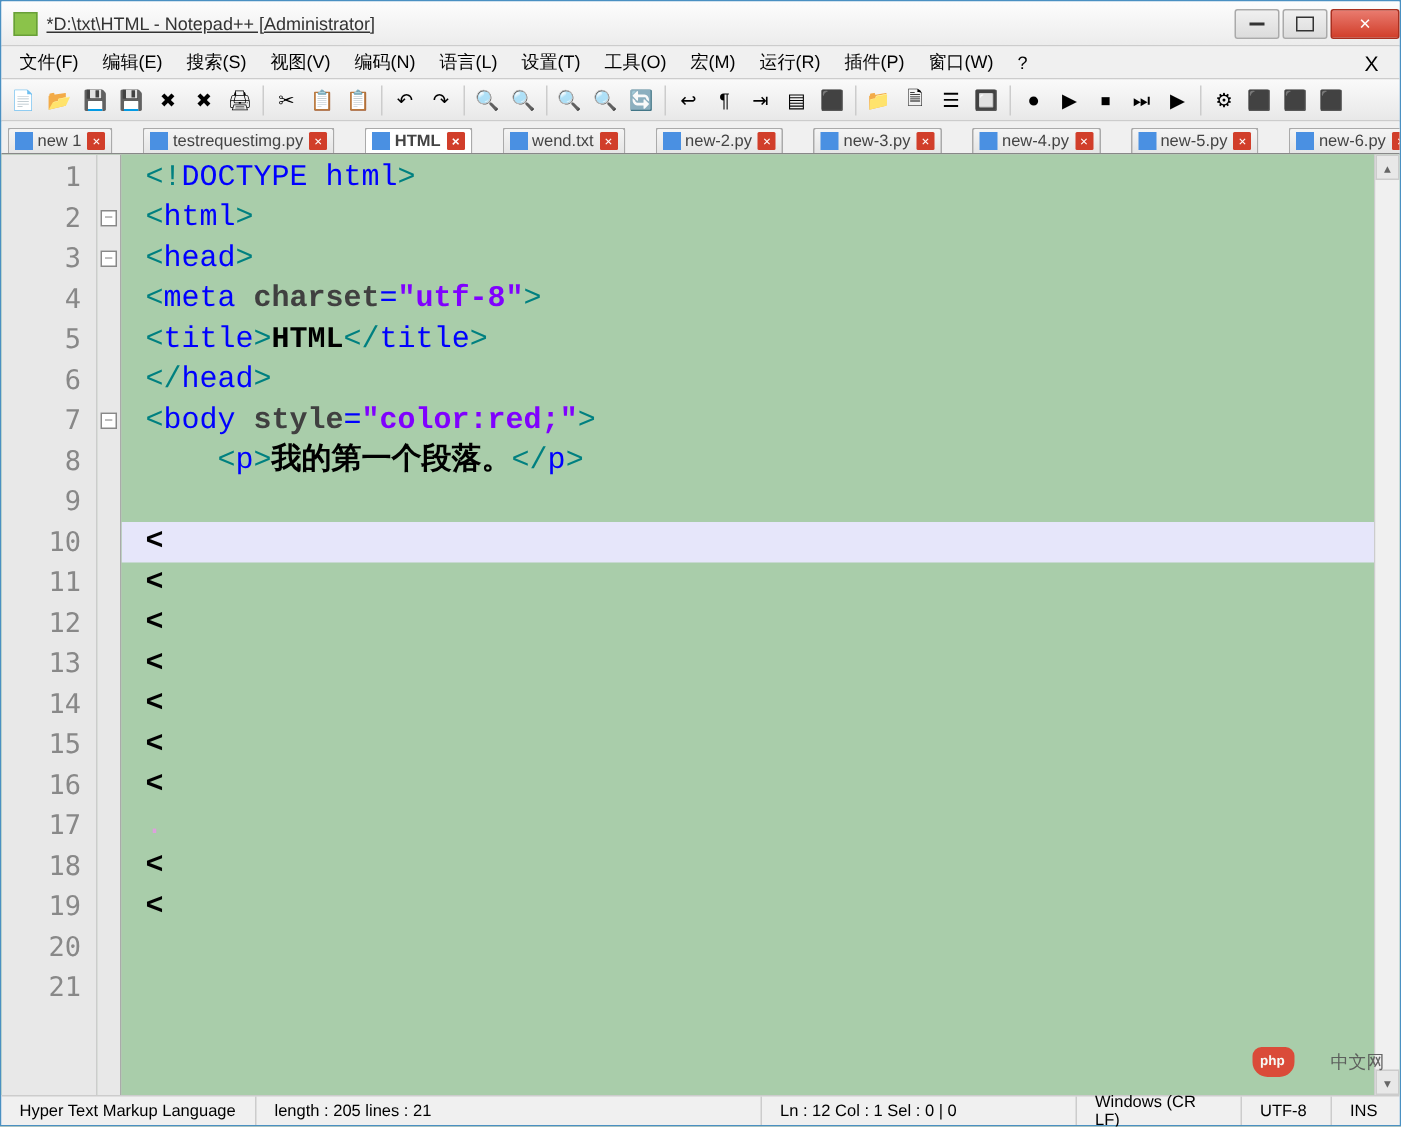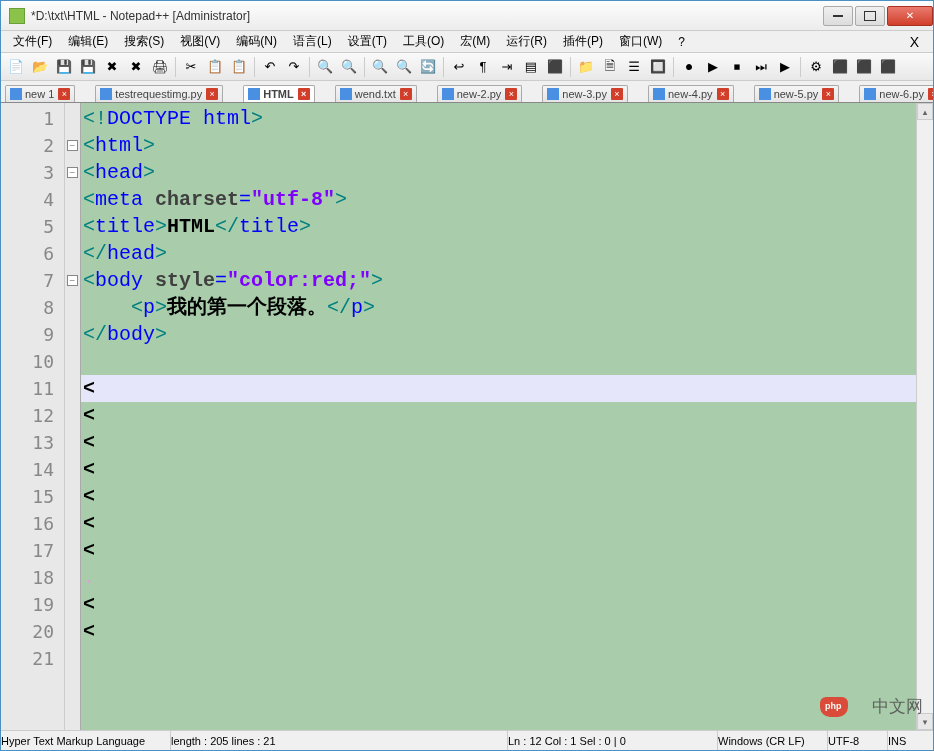--- a/index.html
+++ b/index.html
@@ -2,21 +2,21 @@
 <html><head>
   <meta charset="utf-8">
   <style>
     * { margin: 0; padding: 0; box-sizing: border-box; }
     body { font-family: "Microsoft YaHei", "SimSun", sans-serif; font-size: 12px; background: #d4c5b0; overflow: hidden; }
     .window { width: 934px; height: 751px; background: #fff; display: flex; flex-direction: column; border: 1px solid #4a90c2; }
     
     
     .titlebar { height: 30px; background: linear-gradient(#fdfdfd, #ececec); display: flex; align-items: center; padding: 0 0 0 8px; border-bottom: 1px solid #ccc; }
     .titlebar .app-icon { width: 16px; height: 16px; background: #8bc34a; border: 1px solid #689f38; margin-right: 6px; }
-    .titlebar .title { flex: 1; font-size: 12px; color: #333; }
+    .titlebar .title { flex: 1; font-size: 12px; color: #333; text-decoration: underline; }
     .titlebar .win-btns { display: flex; }
     .titlebar .win-btn { width: 30px; height: 20px; display: flex; align-items: center; justify-content: center; background: linear-gradient(#f0f0f0,#dcdcdc); border: 1px solid #aaa; border-radius: 2px; margin-left: 2px; font-size: 10px; }
     .titlebar .win-btn.min::before { content:""; width:10px; height:2px; background:#333; }
     .titlebar .win-btn.max::before { content:""; width:10px; height:8px; border:1px solid #333; }
     .titlebar .win-btn.close { background: linear-gradient(#e97b6f,#d13e2a); border-color:#a92f1f; color:#fff; width:46px; }
     .titlebar .win-btn.close::before { content:"✕"; color:#fff; font-size:10px; }
     
     
     .menubar { height: 22px; background: #f0f0f0; display: flex; align-items: center; padding: 0 4px; border-bottom: 1px solid #ccc; text-align: center; }
     .menubar .menu-item { padding: 2px 8px; font-size: 12px; cursor: pointer; }
@@ -36,43 +36,43 @@
     
     
     .editor-wrap { flex: 1; display: flex; background: #a9cdaa; overflow: hidden; position: relative; }
     .gutter { width: 64px; background: #e8e8e8; border-right: 1px solid #ccc; font-family: "Consolas", monospace; font-size: 18px; color: #888; text-align: right; padding-top: 2px; }
     .gutter .ln { height: 27px; line-height: 27px; padding-right: 10px; }
     .fold-col { width: 16px; background: #e8e8e8; border-right: 1px solid #aaa; padding-top: 2px; }
     .fold-col .fm { height: 27px; display:flex; align-items:center; justify-content:center; color:#888; font-size:11px; }
     .fold-col .fm.box::before { content:""; width:9px; height:9px; border:1px solid #888; background:#fff; display:block; position:relative; }
     .fold-col .fm.box::after { content:"−"; position:absolute; font-size:10px; }
     .code { flex: 1; background: #a9cdaa; font-family: "Consolas","Courier New", monospace; font-size: 20px; padding-top: 2px; overflow: hidden; }
-    .code .line { height: 27px; line-height: 27px; white-space: pre; padding-left: 2px; }
+    .code .line { height: 27px; line-height: 27px; white-space: pre; padding-left: 16px; }
     .code .line.current { background: #e6e6fa; }
     .c-punct { color: #008080; }
     .c-tag { color: #0000ff; }
     .c-attr { color: #404040; font-weight: bold; }
     .c-str { color: #8000ff; font-weight: bold; }
     .c-text { color: #000; font-weight: bold; }
     .c-empty { color: #dda0dd; }
     
     .vscroll { width: 17px; background: #f0f0f0; border-left: 1px solid #ccc; display: flex; flex-direction: column; }
     .vscroll .arrow { height: 17px; background:#e8e8e8; border:1px solid #ccc; display:flex; align-items:center; justify-content:center; font-size:9px; color:#666; }
     .vscroll .track { flex:1; background:#f0f0f0; }
     
     
     .statusbar { height: 20px; background: #f0f0f0; border-top: 1px solid #ccc; display: flex; align-items: center; font-size: 11px; }
-    .statusbar .cell { padding: 0 0; border-right: 1px solid #ccc; height: 100%; display: flex; align-items: center; }
+    .statusbar .cell { padding: 0 12px; border-right: 1px solid #ccc; height: 100%; display: flex; align-items: center; }
     .statusbar .cell.flex { flex: 1; }
     
     
     .watermark { position: absolute; bottom: 12px; right: 10px; display:flex; align-items:center; gap:4px; opacity:0.9; }
     .watermark .logo { width:28px; height:20px; background:#e03e2d; border-radius:6px 6px 10px 10px; position:relative; }
     .watermark .logo::before { content:"php"; position:absolute; color:#fff; font-size:9px; font-weight:bold; top:4px; left:5px; }
-    .watermark .wmtext { color:#555; font-size:17px;margin-left:20px; }
+    .watermark .wmtext { color:#555; font-size:12px;margin-left:20px; }
   </style>
 </head>
 <body>
 
 <div class="window">
 
   <div class="titlebar">
     <div class="app-icon"></div>
     <div class="title">*D:\txt\HTML - Notepad++ [Administrator]</div>
     <div class="win-btns">
@@ -242,21 +242,20 @@
       </div>
     <div class="code" id="codearea">
         <div class="line"><span class="c-punct">&lt;!</span><span class="c-tag">DOCTYPE html</span><span class="c-punct">&gt;</span></div>
         <div class="line"><span class="c-punct">&lt;</span><span class="c-tag">html</span><span class="c-punct">&gt;</span></div>
         <div class="line"><span class="c-punct">&lt;</span><span class="c-tag">head</span><span class="c-punct">&gt;</span></div>
         <div class="line"><span class="c-punct">&lt;</span><span class="c-tag">meta </span><span class="c-attr">charset</span><span class="c-tag">=</span><span class="c-str">"utf-8"</span><span class="c-punct">&gt;</span></div>
         <div class="line"><span class="c-punct">&lt;</span><span class="c-tag">title</span><span class="c-punct">&gt;</span><span class="c-text">HTML</span><span class="c-punct">&lt;/</span><span class="c-tag">title</span><span class="c-punct">&gt;</span></div>
         <div class="line"><span class="c-punct">&lt;/</span><span class="c-tag">head</span><span class="c-punct">&gt;</span></div>
         <div class="line"><span class="c-punct">&lt;</span><span class="c-tag">body </span><span class="c-attr">style</span><span class="c-tag">=</span><span class="c-str">"color:red;"</span><span class="c-punct">&gt;</span></div>
         <div class="line"><span class="c-tag">    </span><span class="c-punct">&lt;</span><span class="c-tag">p</span><span class="c-punct">&gt;</span><span class="c-text">我的第一个段落。</span><span class="c-punct">&lt;/</span><span class="c-tag">p</span><span class="c-punct">&gt;</span></div>
-        <div class="line"><span class="c-punct">&lt;/</span><span class="c-tag">body</span><span class="c-punct">&gt;</span></div>
         <div class="line"><span class="c-empty">       </span></div>
         <div class="line current"><span class="c-text">&lt;</span></div>
         <div class="line"><span class="c-text">&lt;</span></div>
         <div class="line"><span class="c-text">&lt;</span></div>
         <div class="line"><span class="c-text">&lt;</span></div>
         <div class="line"><span class="c-text">&lt;</span></div>
         <div class="line"><span class="c-text">&lt;</span></div>
         <div class="line"><span class="c-text">&lt;</span></div>
         <div class="line"><span class="c-empty">.</span></div>
         <div class="line"><span class="c-text">&lt;</span></div>

